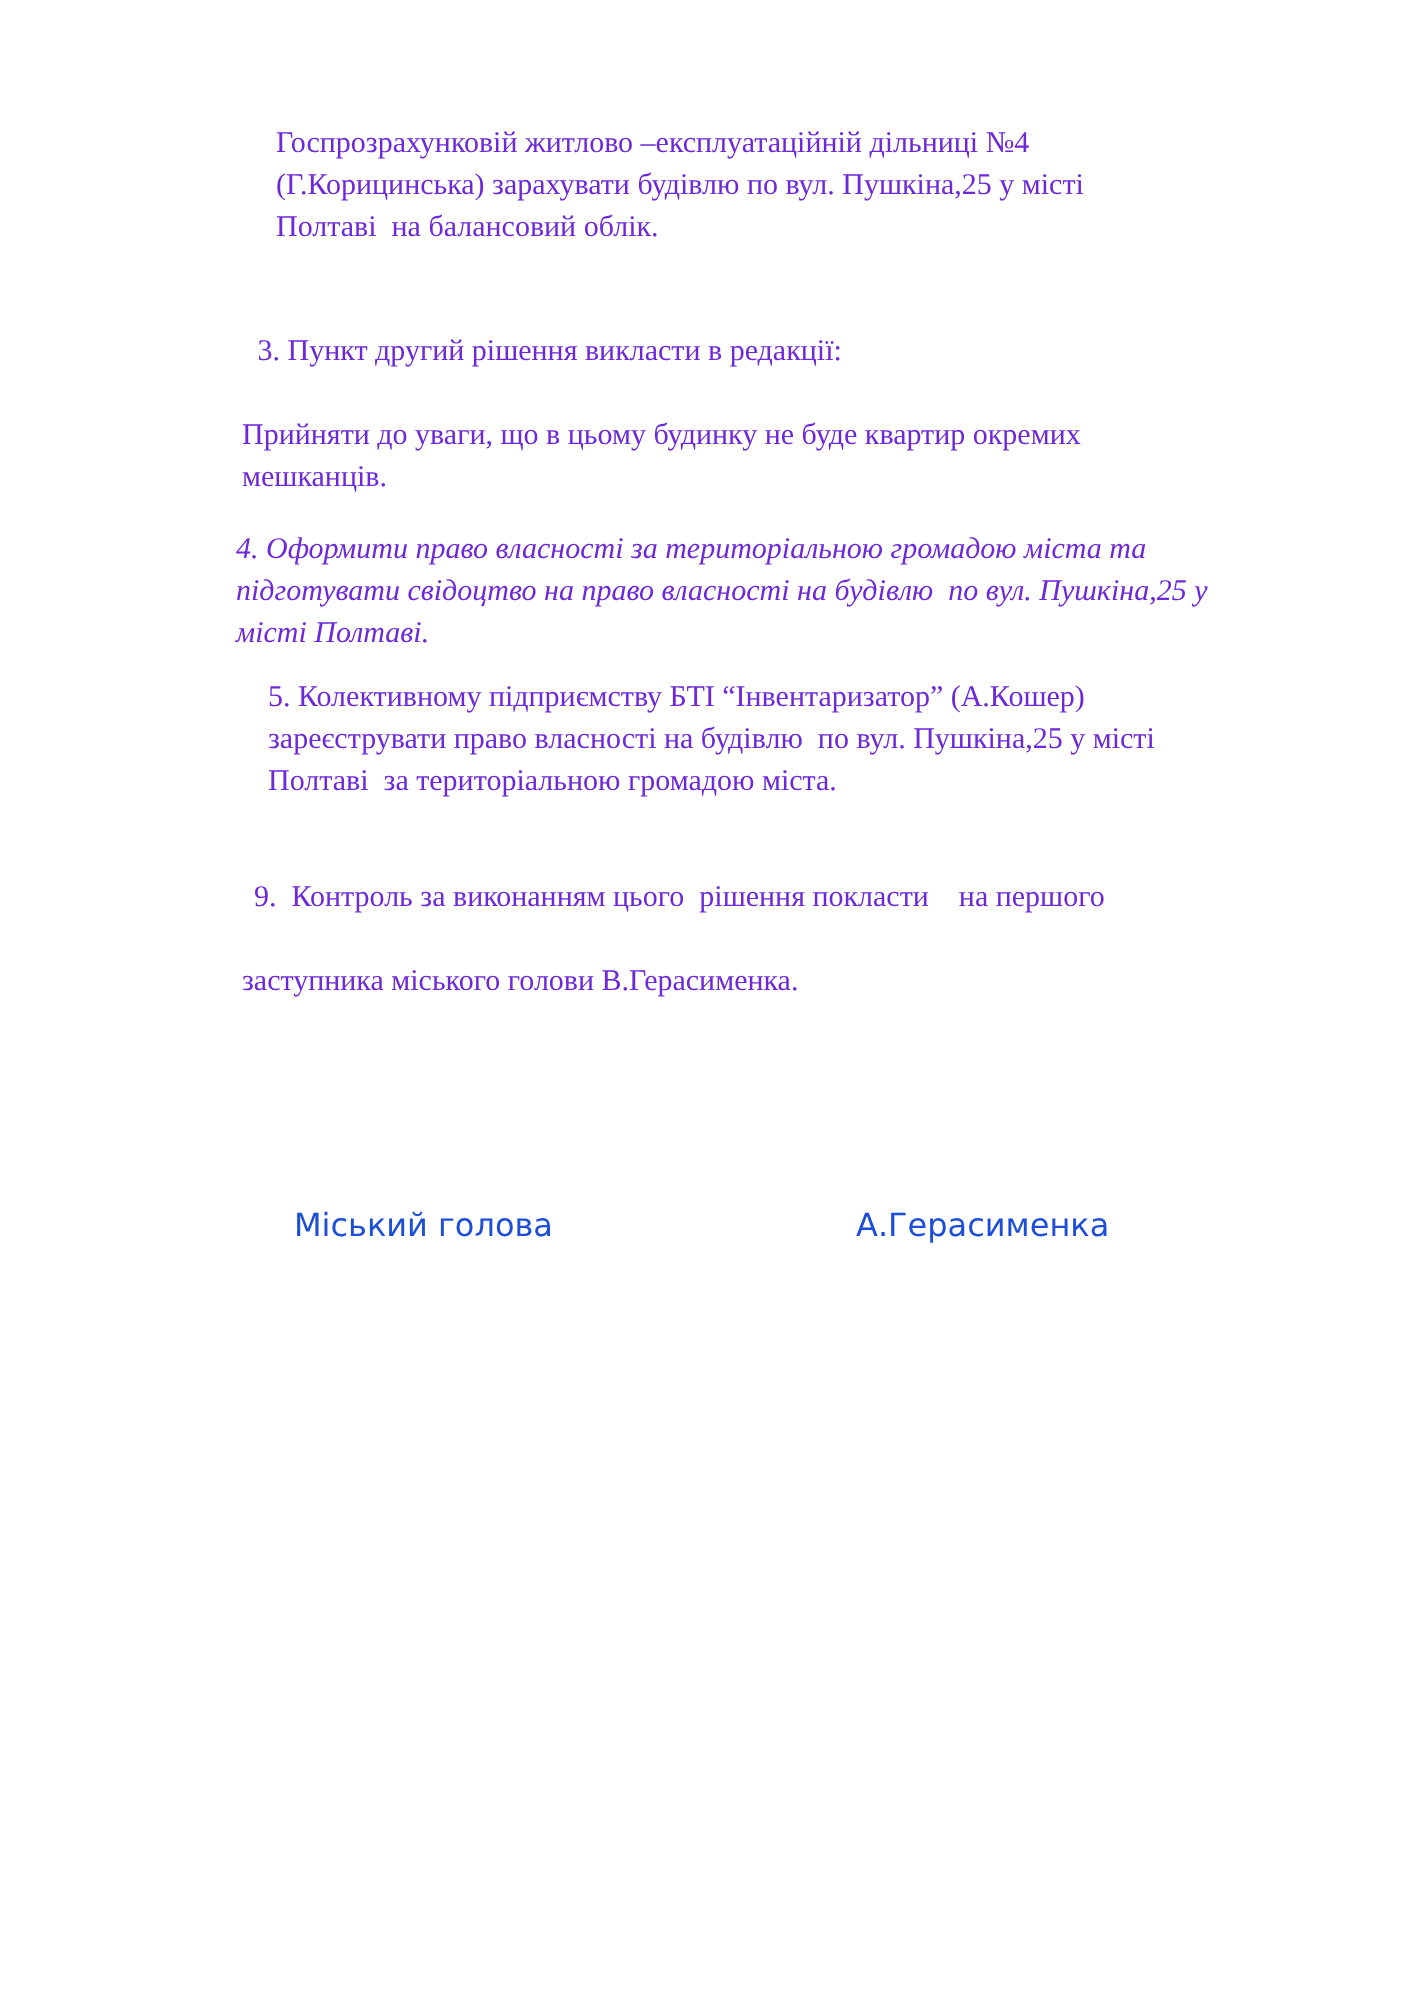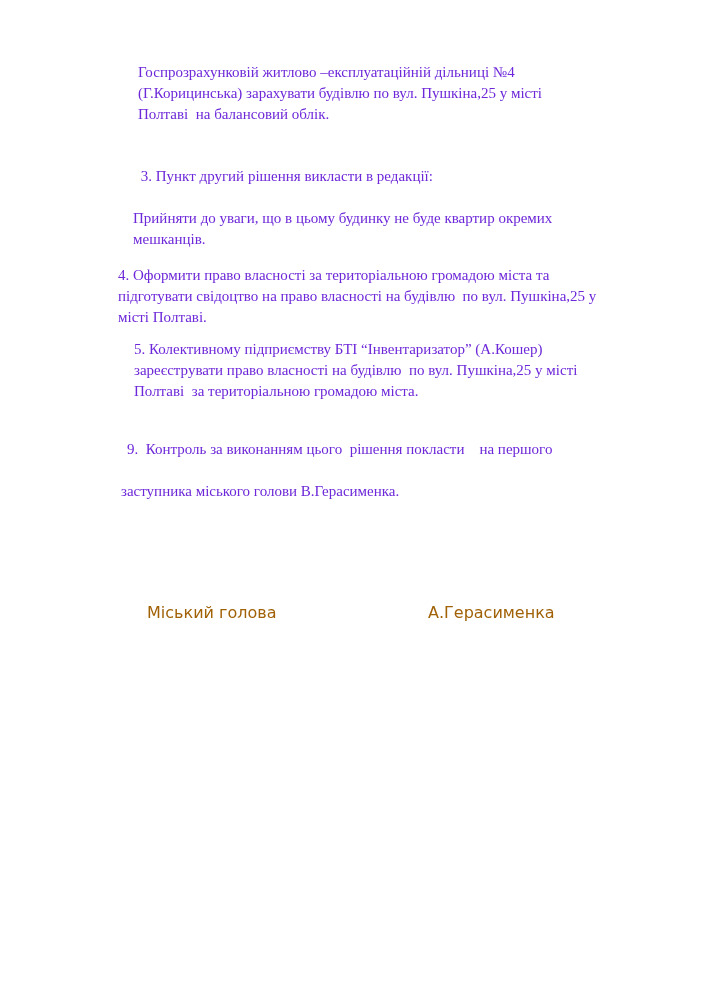--- a/index.html
+++ b/index.html
@@ -24,39 +24,39 @@
     position: absolute;
     font-family: "Liberation Serif", "DejaVu Serif", serif;
     font-size: 15px;
     line-height: 21px;
     color: #6d28d9;
     white-space: pre-wrap;
     text-rendering: optimizeLegibility;
   }
 
   .blk-intro   { left: 138px; top: 62px;  width: 470px; }
-  .blk-item3   { left: 122px; top: 145px; width: 490px; font-family: Liberation Serif, serif; }
+  .blk-item3   { left: 110px; top: 145px; width: 490px; font-family: Liberation Serif, serif; }
   .blk-item3 .sub { display: block; padding-left: 11px; }
   .blk-item4a  { left: 118px; top: 223px; width: 490px; }
-  .blk-item4b  { left: 118px; top: 265px; width: 492px; }
+  .blk-item4b  { left: 118px; top: 265px; width: 492px; font-style: italic; }
   .blk-item5   { left: 134px; top: 339px; width: 492px; }
   .blk-item6   { left: 112px; top: 418px; width: 500px; }
   .blk-item6 .cont { display: block; padding-left: 9px; }
 
   
   .signature-row {
     position: absolute;
     left: 0;
     top: 601px;
     width: 706px;
     height: 24px;
     font-family: "DejaVu Sans", "Liberation Sans", sans-serif;
     font-size: 16px;
     line-height: 24px;
-    color: #a16207;
+    color: #1d4ed8;
   }
   .sig-title { position: absolute; left: 147px; top: 0; white-space: nowrap; }
   .sig-name  { position: absolute; left: 428px; top: 0; white-space: nowrap; }
 </style>
 </head>
 <body>
 
 <div class="page">
 
   <div class="block blk-intro">Госпрозрахунковій житлово –експлуатаційній дільниці №4

